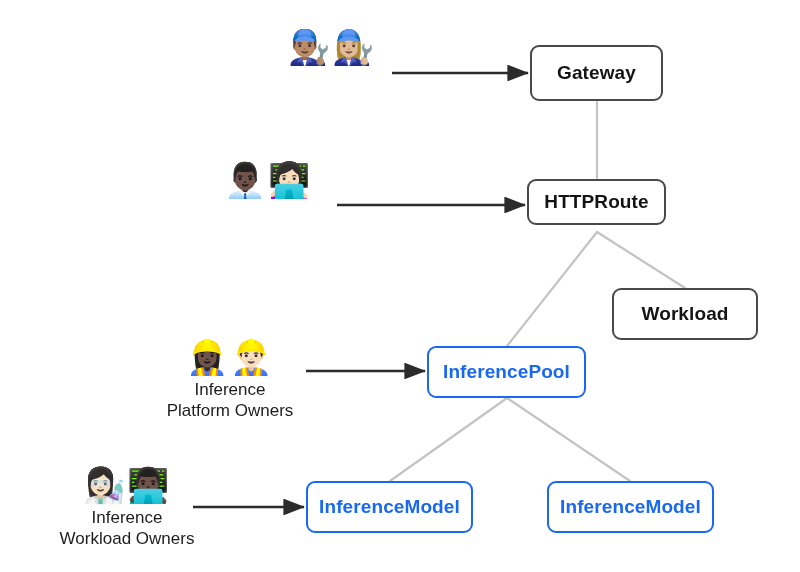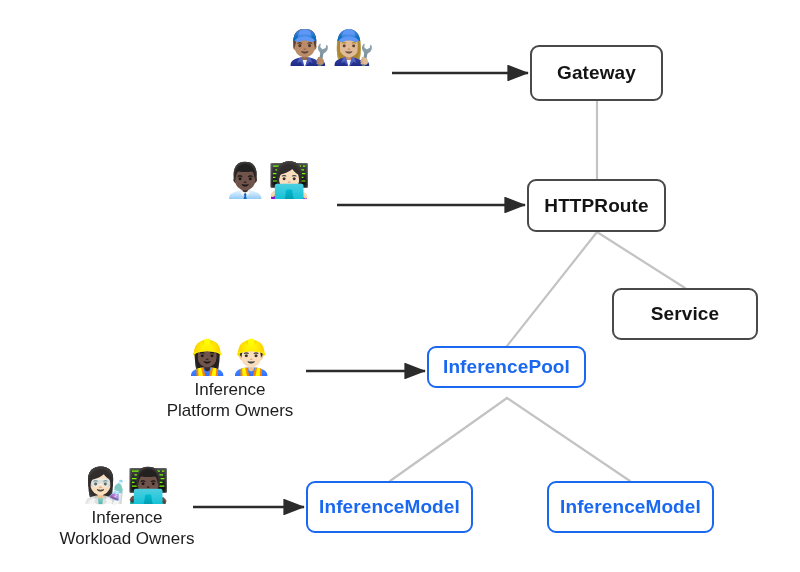--- a/index.html
+++ b/index.html
@@ -95,27 +95,27 @@
         <line x1="337" y1="205" x2="525" y2="205" stroke="#2b2b2b" stroke-width="2.4" marker-end="url(#arrowhead)"></line>
         <line x1="306" y1="371" x2="425" y2="371" stroke="#2b2b2b" stroke-width="2.4" marker-end="url(#arrowhead)"></line>
         <line x1="193" y1="507" x2="304" y2="507" stroke="#2b2b2b" stroke-width="2.4" marker-end="url(#arrowhead)"></line>
       </g>
   </svg>
 
   <div id="nodes-root">
       <div class="node std" style="left: 530px; top: 45px; width: 133px; height: 56px; border-color: rgb(73, 73, 75);">
         <span>Gateway</span>
       </div>
-      <div class="node std" style="left: 527px; top: 179px; width: 139px; height: 53px; border-color: rgb(73, 73, 75);">
+      <div class="node std" style="left: 527px; top: 179px; width: 139px; height: 46px; border-color: rgb(73, 73, 75);">
         <span>HTTPRoute</span>
       </div>
       <div class="node std" style="left: 612px; top: 288px; width: 146px; height: 52px; border-color: rgb(73, 73, 75);">
-        <span>Service</span>
+        <span>Workload</span>
       </div>
-      <div class="node accent" style="left: 427px; top: 346px; width: 159px; height: 42px; border-color: rgb(26, 104, 239); color: rgb(26, 104, 239);">
+      <div class="node accent" style="left: 427px; top: 346px; width: 159px; height: 52px; border-color: rgb(26, 104, 239); color: rgb(26, 104, 239);">
         <span>InferencePool</span>
       </div>
       <div class="node accent" style="left: 306px; top: 481px; width: 167px; height: 52px; border-color: rgb(26, 104, 239); color: rgb(26, 104, 239);">
         <span>InferenceModel</span>
       </div>
       <div class="node accent" style="left: 547px; top: 481px; width: 167px; height: 52px; border-color: rgb(26, 104, 239); color: rgb(26, 104, 239);">
         <span>InferenceModel</span>
       </div>
     </div>
   <div id="personas-root">

